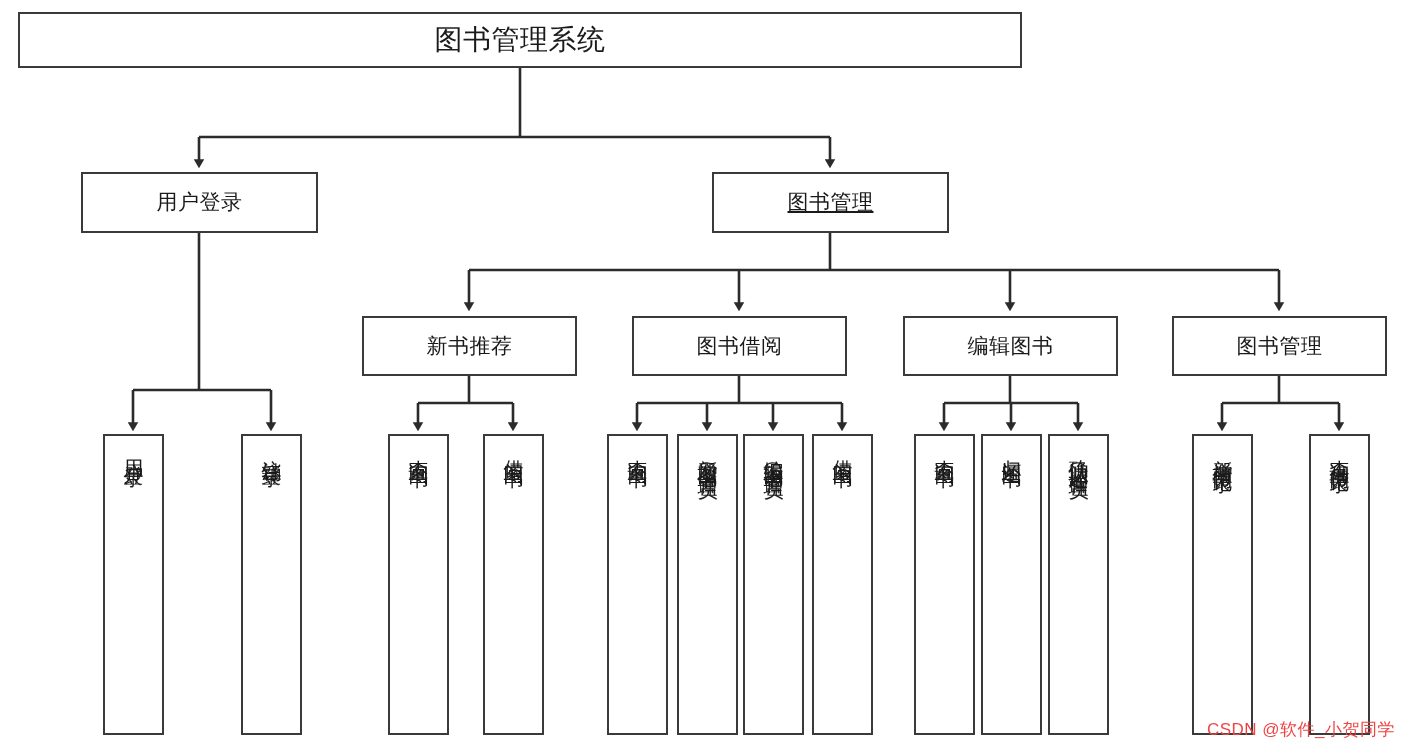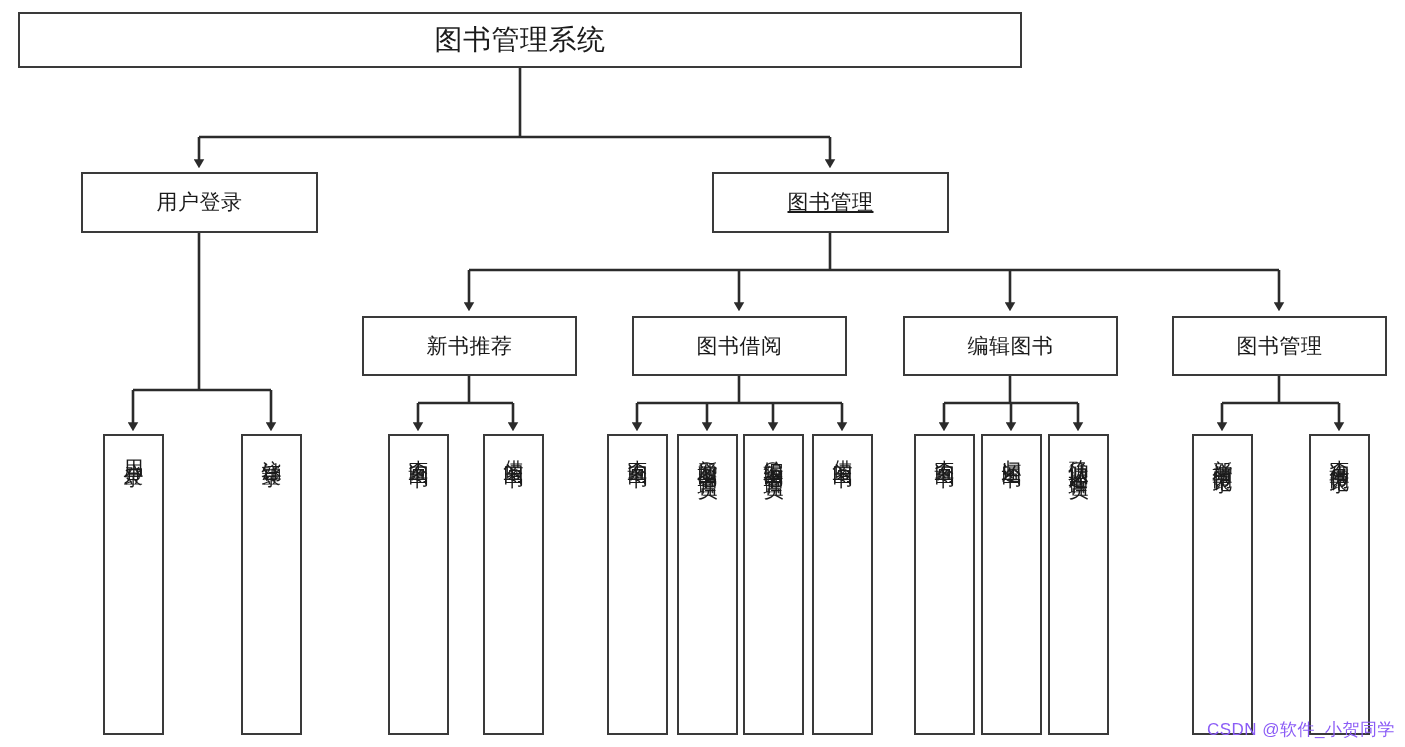--- a/index.html
+++ b/index.html
@@ -61,21 +61,21 @@
     font-size: 20px;
     line-height: 1.05;
     letter-spacing: 3px;
     white-space: nowrap;
   }
   #watermark {
     position: absolute;
     right: 10px;
     bottom: 6px;
     font-size: 17px;
-    color: #8b5cf6;
+    color: #ef4444;
     letter-spacing: 0.5px;
     white-space: nowrap;
     font-family: "Liberation Sans", "DejaVu Sans", sans-serif;
   }
 </style>
 </head>
 <body>
 
 <div id="diagram-root">
 

